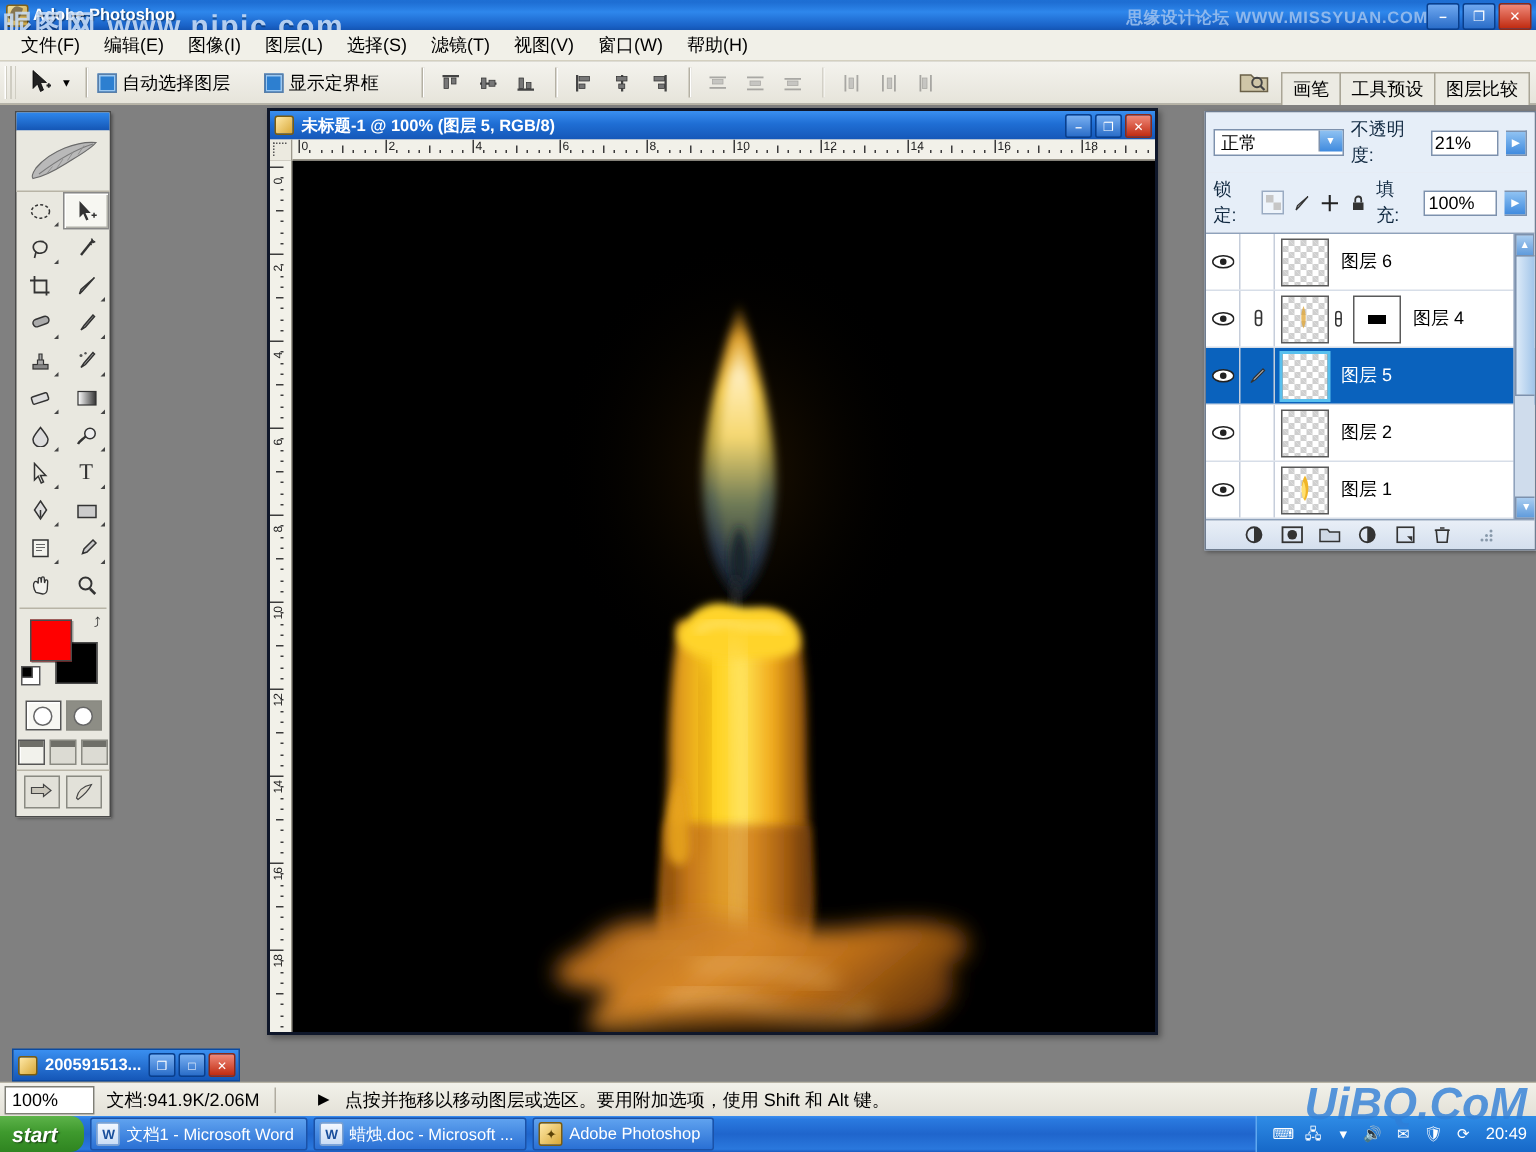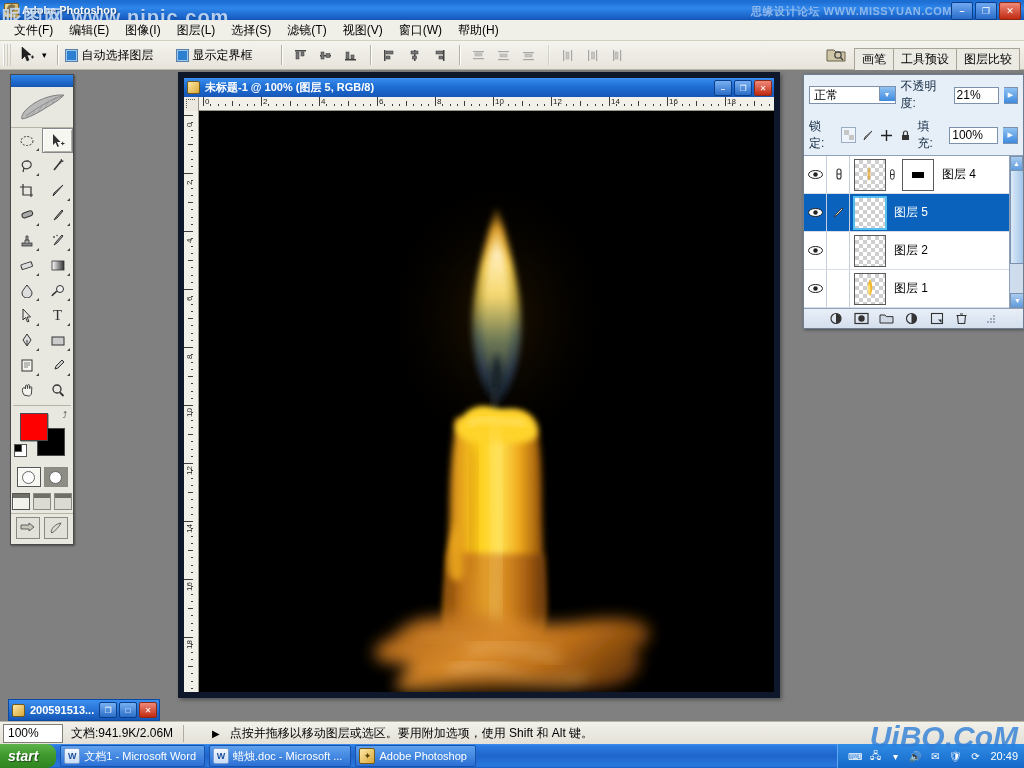--- a/index.html
+++ b/index.html
@@ -86,21 +86,21 @@
   .qm.dark{background:#8d8d85;}
   .sm{width:16px;height:15px;border:1px solid #8a8a82;background:#dcdbd3;display:flex;align-items:flex-start;
     justify-content:center;}
   .sm .bar{width:100%;height:4px;background:#6f6f68;}
   .sm.sel{background:#f2f2ec;box-shadow:inset 1px 1px 0 #fff;border-color:#555;}
   .jump{display:flex;justify-content:center;gap:4px;padding:3px 0 5px 0;border-top:1px solid #b8b4a6;}
   .jb{width:22px;height:20px;border:1px solid #8a8a82;background:#e2e1d9;display:flex;align-items:center;
     justify-content:center;font-size:11px;}
   
   #doc-window{position:absolute;left:178px;top:2px;width:590px;height:614px;
-    border:6px solid #0f172a;background:#d6d3c8;display:flex;flex-direction:column;
+    border:2px solid #0f172a;background:#d6d3c8;display:flex;flex-direction:column;
     box-shadow:2px 2px 4px rgba(0,0,0,.35);}
   .doc-title{height:19px;background:linear-gradient(to bottom,#3a8ff0 0%,#1f6ed4 45%,#1557b8 100%);
     display:flex;align-items:center;color:#fff;font-size:11px;font-weight:bold;position:relative;padding-left:2px;}
   .doc-icon{width:15px;height:15px;margin-right:4px;position:relative;}
   .doc-icon .sq{position:absolute;inset:1px;background:linear-gradient(135deg,#ffe9a8,#d8a838);
     border:1px solid #7a5c10;border-radius:2px;}
   .doc-win-btns{position:absolute;right:2px;top:2px;display:flex;gap:2px;}
   .dwb{width:16px;height:14px;border:1px solid #0a3f8c;border-radius:2px;
     background:linear-gradient(to bottom,#79b0f2,#2a6dc8);color:#fff;font-size:8px;font-weight:bold;
     display:flex;align-items:center;justify-content:center;}
@@ -910,20 +910,31 @@
               <path d="M3.5 5 v-2 a2 2 0 0 1 4 0 v2" fill="none" stroke="#333" stroke-width="1.2"></path>
             </svg>
         </span>
         <span class="lp-label">填充:</span>
         <div class="lp-field" style="width:44px;">100%</div>
         <div class="lp-spin">▶</div>
       </div>
 
       <div class="lp-list" style="height:222px;">
 
+        <div class="layer-row">
+          <div class="eye-cell">
+            <svg width="15" height="11">
+                <ellipse cx="7.5" cy="5.5" rx="7" ry="4" fill="#fff" stroke="#222" stroke-width="1"></ellipse>
+                <circle cx="7.5" cy="5.5" r="2.2" fill="#222"></circle>
+              </svg>
+          </div>
+          <div class="link-cell"></div>
+          <div class="thumb"></div>
+          <span class="layer-name">图层 6</span>
+        </div>
 
         <div class="layer-row">
           <div class="eye-cell">
             <svg width="15" height="11">
                 <ellipse cx="7.5" cy="5.5" rx="7" ry="4" fill="#fff" stroke="#222" stroke-width="1"></ellipse>
                 <circle cx="7.5" cy="5.5" r="2.2" fill="#222"></circle>
               </svg>
           </div>
           <div class="link-cell">
             <svg width="11" height="13">

